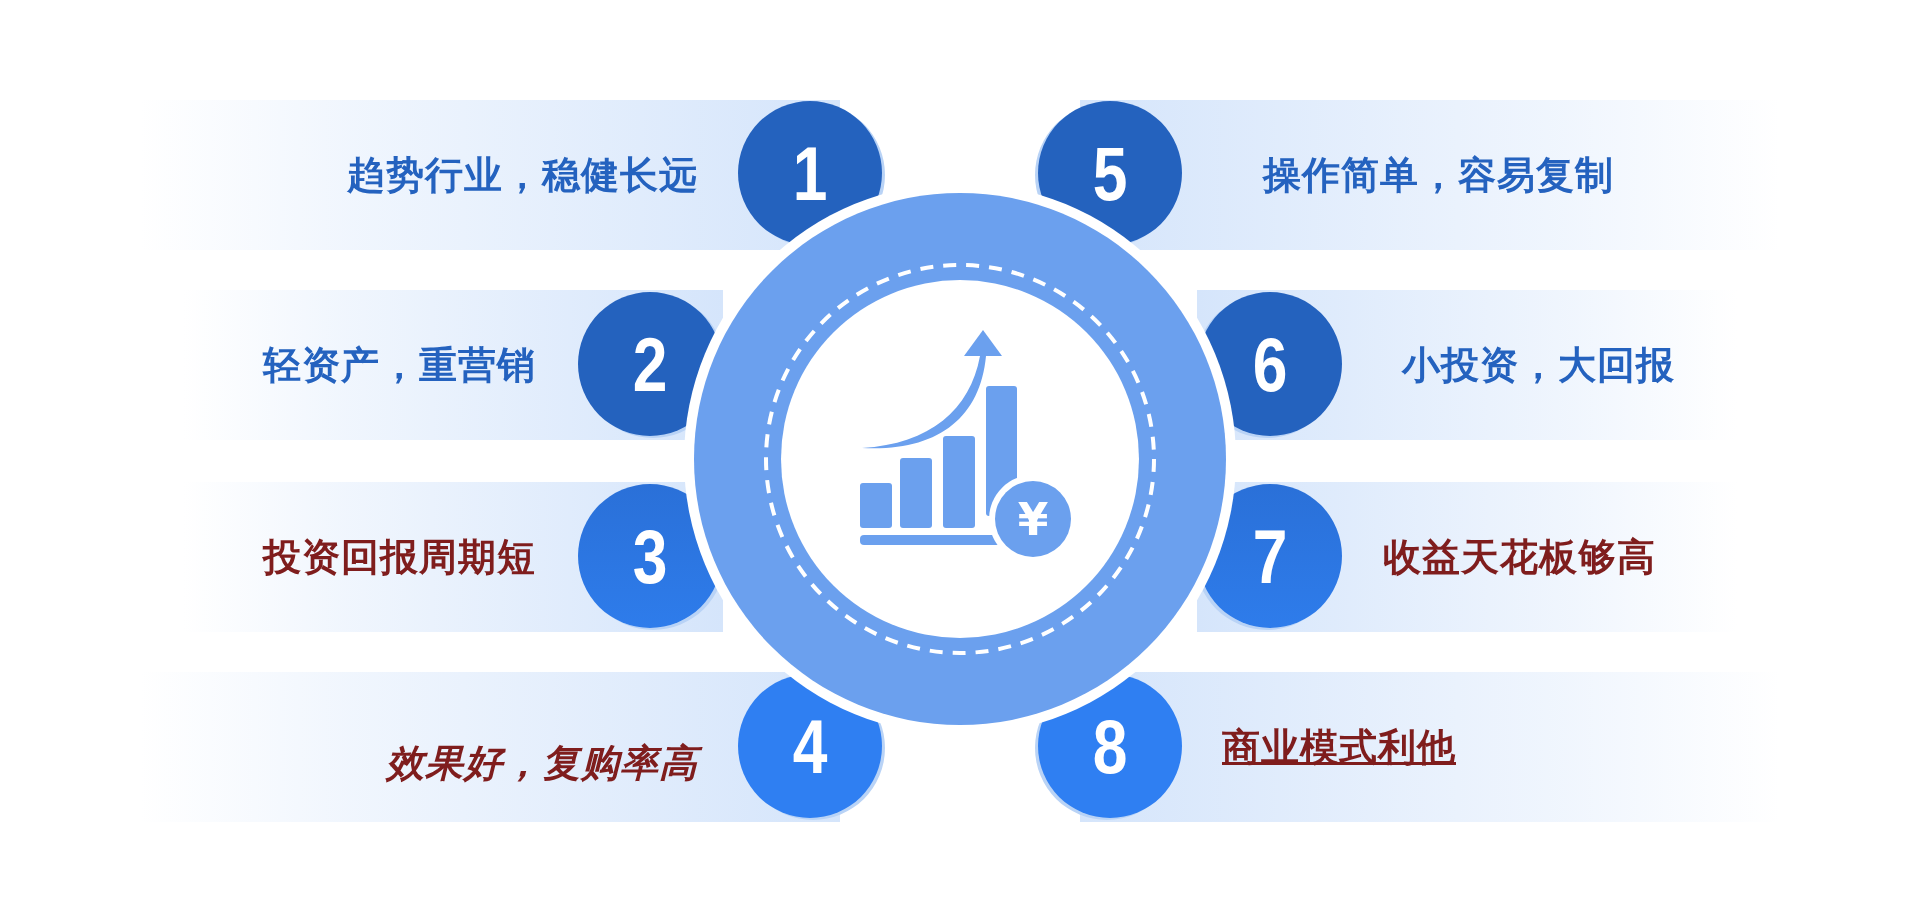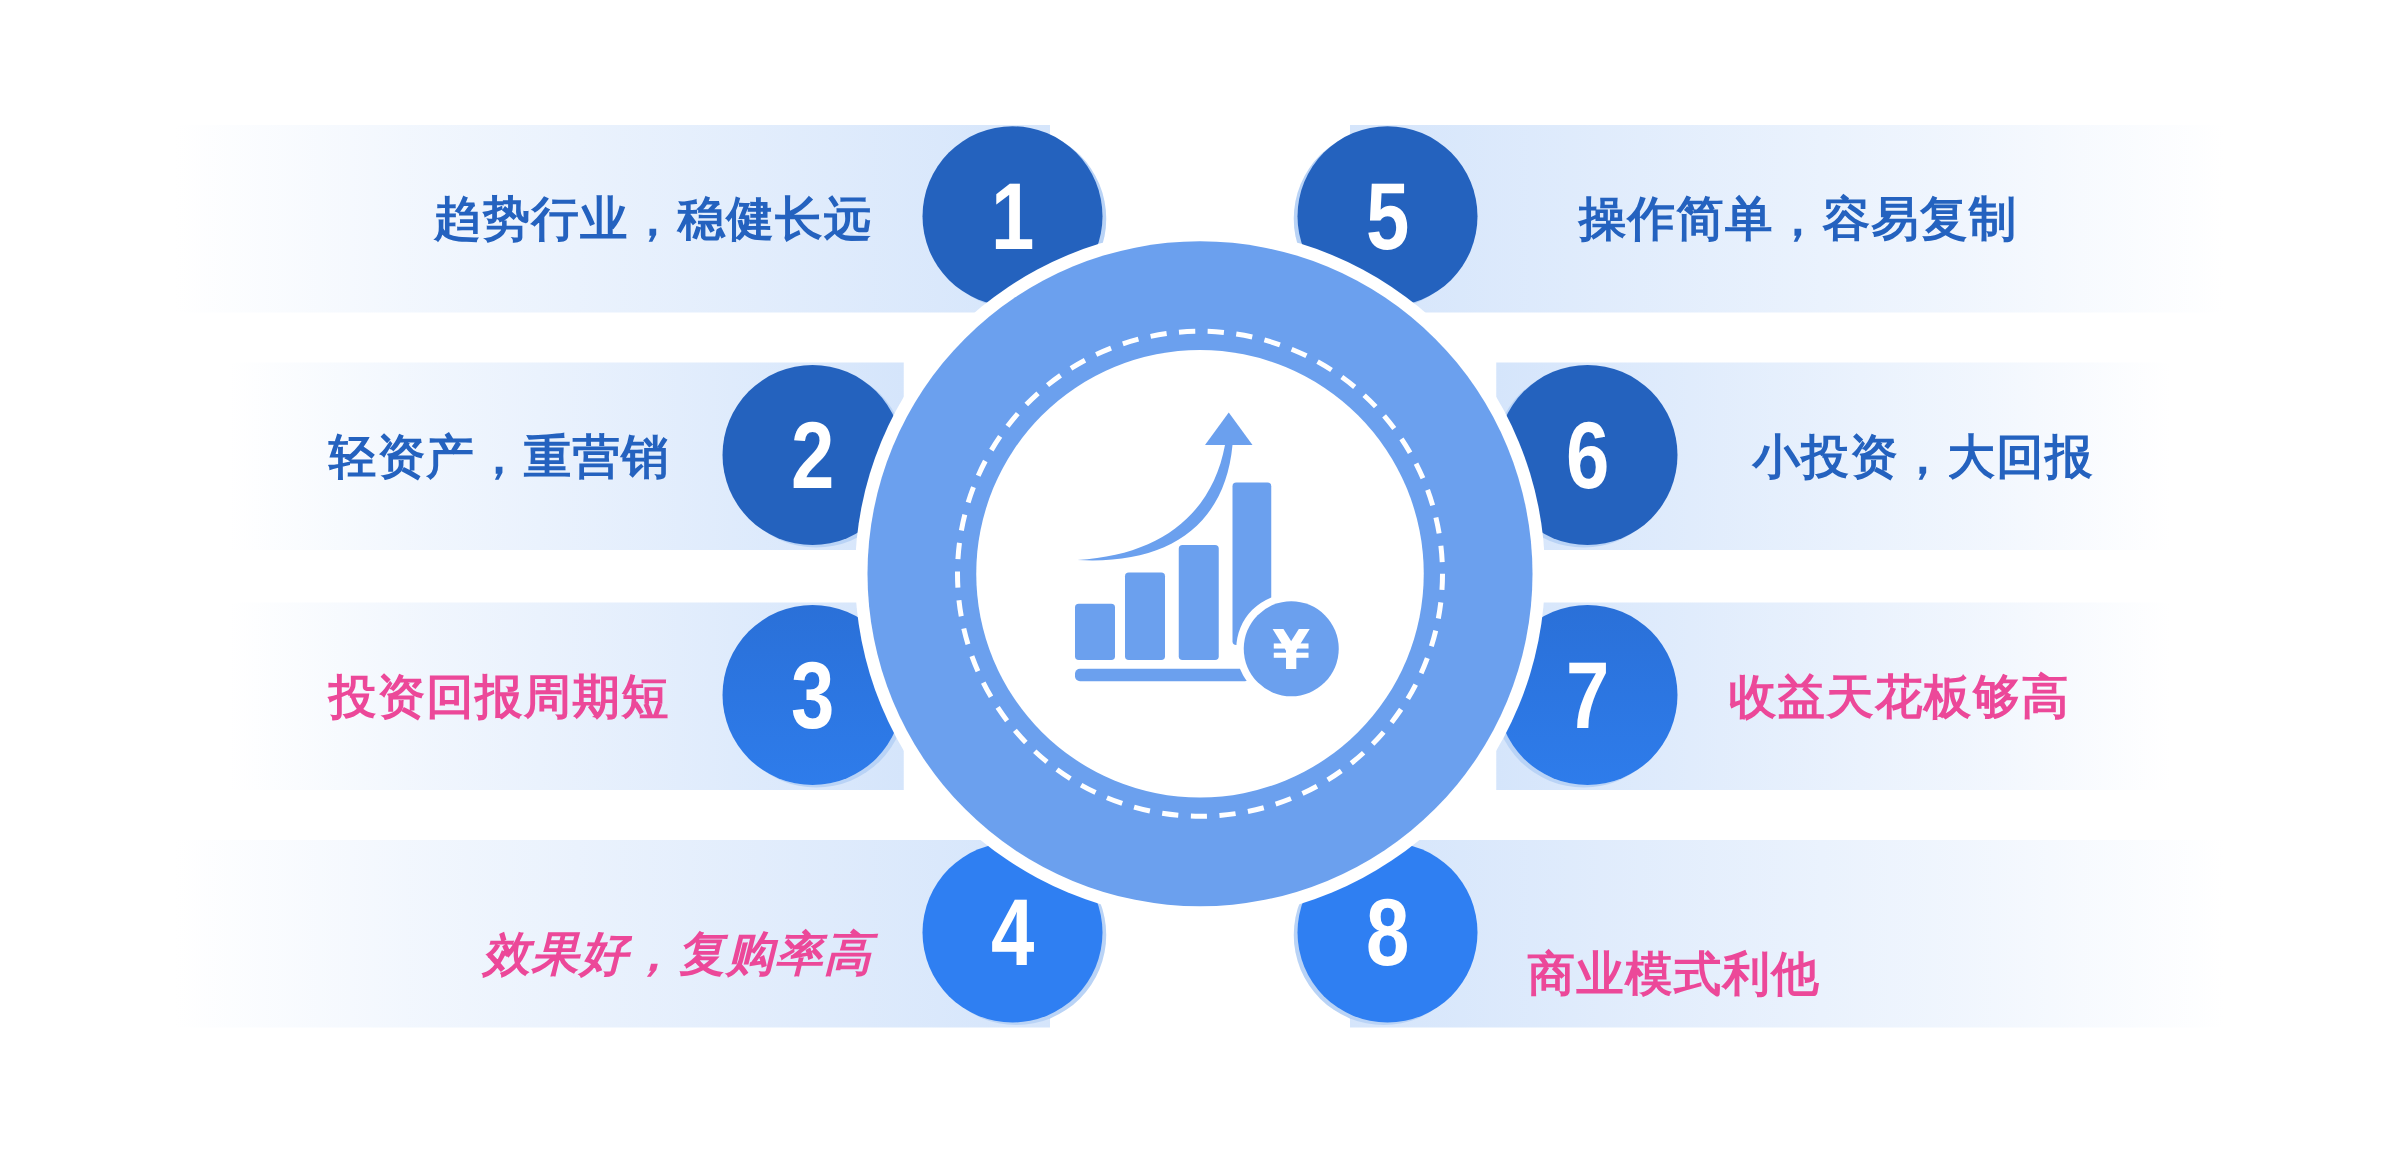--- a/index.html
+++ b/index.html
@@ -9,21 +9,21 @@
     }
     .band { position: absolute; height: 150px; }
     .band.left { background: linear-gradient(to right, rgba(214,230,251,0) 0%, rgba(234,242,253,0.7) 30%, #d5e5fb 100%); }
     .band.right { background: linear-gradient(to left, rgba(214,230,251,0) 0%, rgba(234,242,253,0.7) 30%, #d5e5fb 100%); }
     .label {
       position: absolute; font-size: 38px; font-weight: bold; line-height: 150px; height: 148px;
       white-space: nowrap; letter-spacing: 1px;
     }
     .label.left { text-align: right; }
     .label.dark { color: #2462bf; }
-    .label.bright { color: #ec4899; }
+    .label.bright { color: #7f1d1d; }
     .num {
       position: absolute; width: 144px; height: 144px; border-radius: 50%;
       display: flex; align-items: center; justify-content: center;
       color: #ffffff; font-weight: bold; font-size: 76px;
       font-family: "Liberation Sans", "DejaVu Sans", sans-serif;
       box-shadow: 3px 2px 0 0 #b9d3f6;
     }
     .num.right { box-shadow: -3px 2px 0 0 #b9d3f6; }
     .num.dark { background: #2462be; }
     .num.mid { background: linear-gradient(180deg, #2a70d8 0%, #2e7ceb 100%); }
@@ -54,21 +54,21 @@
 <div class="band right" style="left:1080px; top:672px; width:700px;"></div>
 
 <div class="label left dark" style="right:1222px; top:100px;">趋势行业，稳健长远</div>
 <div class="label left dark" style="right:1384px; top:290px;margin-left:34px;">轻资产，重营销</div>
 <div class="label left bright" style="right:1384px; top:482px;">投资回报周期短</div>
 <div class="label left bright" style="right:1222px; top:688px;font-style:italic;">效果好，复购率高</div>
 
 <div class="label dark" style="left:1222px; top:100px;margin-left:41px;">操作简单，容易复制</div>
 <div class="label dark" style="left:1383px; top:290px;margin-left:19px;">小投资，大回报</div>
 <div class="label bright" style="left:1383px; top:482px;">收益天花板够高</div>
-<div class="label bright" style="left:1222px; top:704px;">商业模式利他</div>
+<div class="label bright" style="left:1222px; top:672px;text-decoration:underline;">商业模式利他</div>
 
 <div class="num dark" style="left:738px; top:101px;">
     <span>1</span>
   </div>
 <div class="num dark" style="left:578px; top:292px;">
     <span>2</span>
   </div>
 <div class="num mid" style="left:578px; top:484px;">
     <span>3</span>
   </div>

